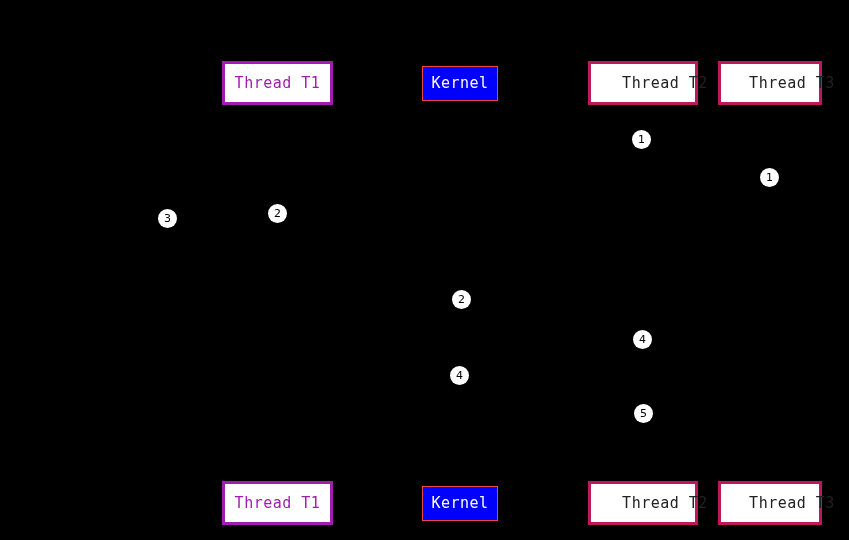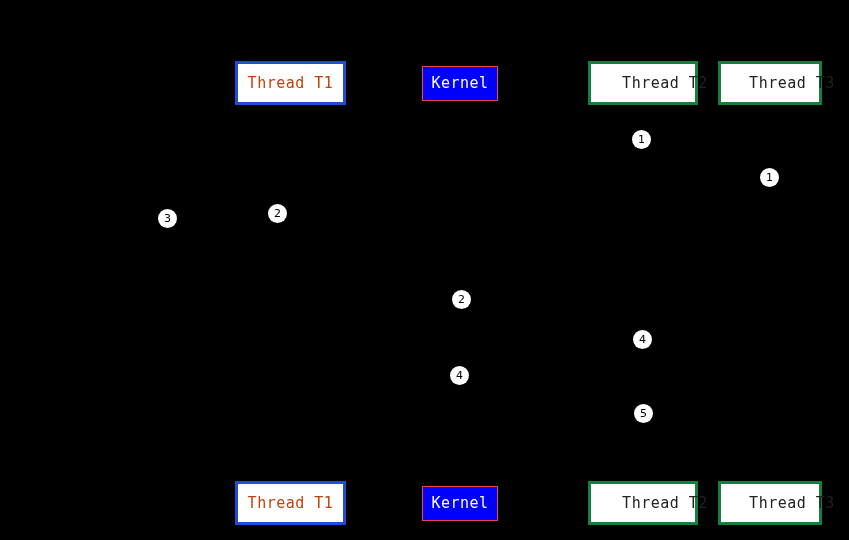--- a/index.html
+++ b/index.html
@@ -34,27 +34,26 @@
     align-items: center;
     justify-content: center;
     font-family: "DejaVu Sans Mono", monospace;
     font-size: 15px;
     letter-spacing: 0.5px;
     white-space: nowrap;
     line-height: 1;
   }
   .participant.red {
     background: #FFFFFF;
-    border: 3px solid #1d4ed8;
-    color: #c2410c;
-    margin-left: 13px;
+    border: 3px solid #a21caf;
+    color: #a21caf;
   }
   .participant.blue-outline {
     background: #FFFFFF;
-    border: 3px solid #15803d;
+    border: 3px solid #be185d;
     color: #222222;
     padding-left: 44px;
   }
   .participant.blue-fill {
     background: #0000FF;
     border: 1px solid #ef4444;
     color: #FFFFFF;
   }
 
   

